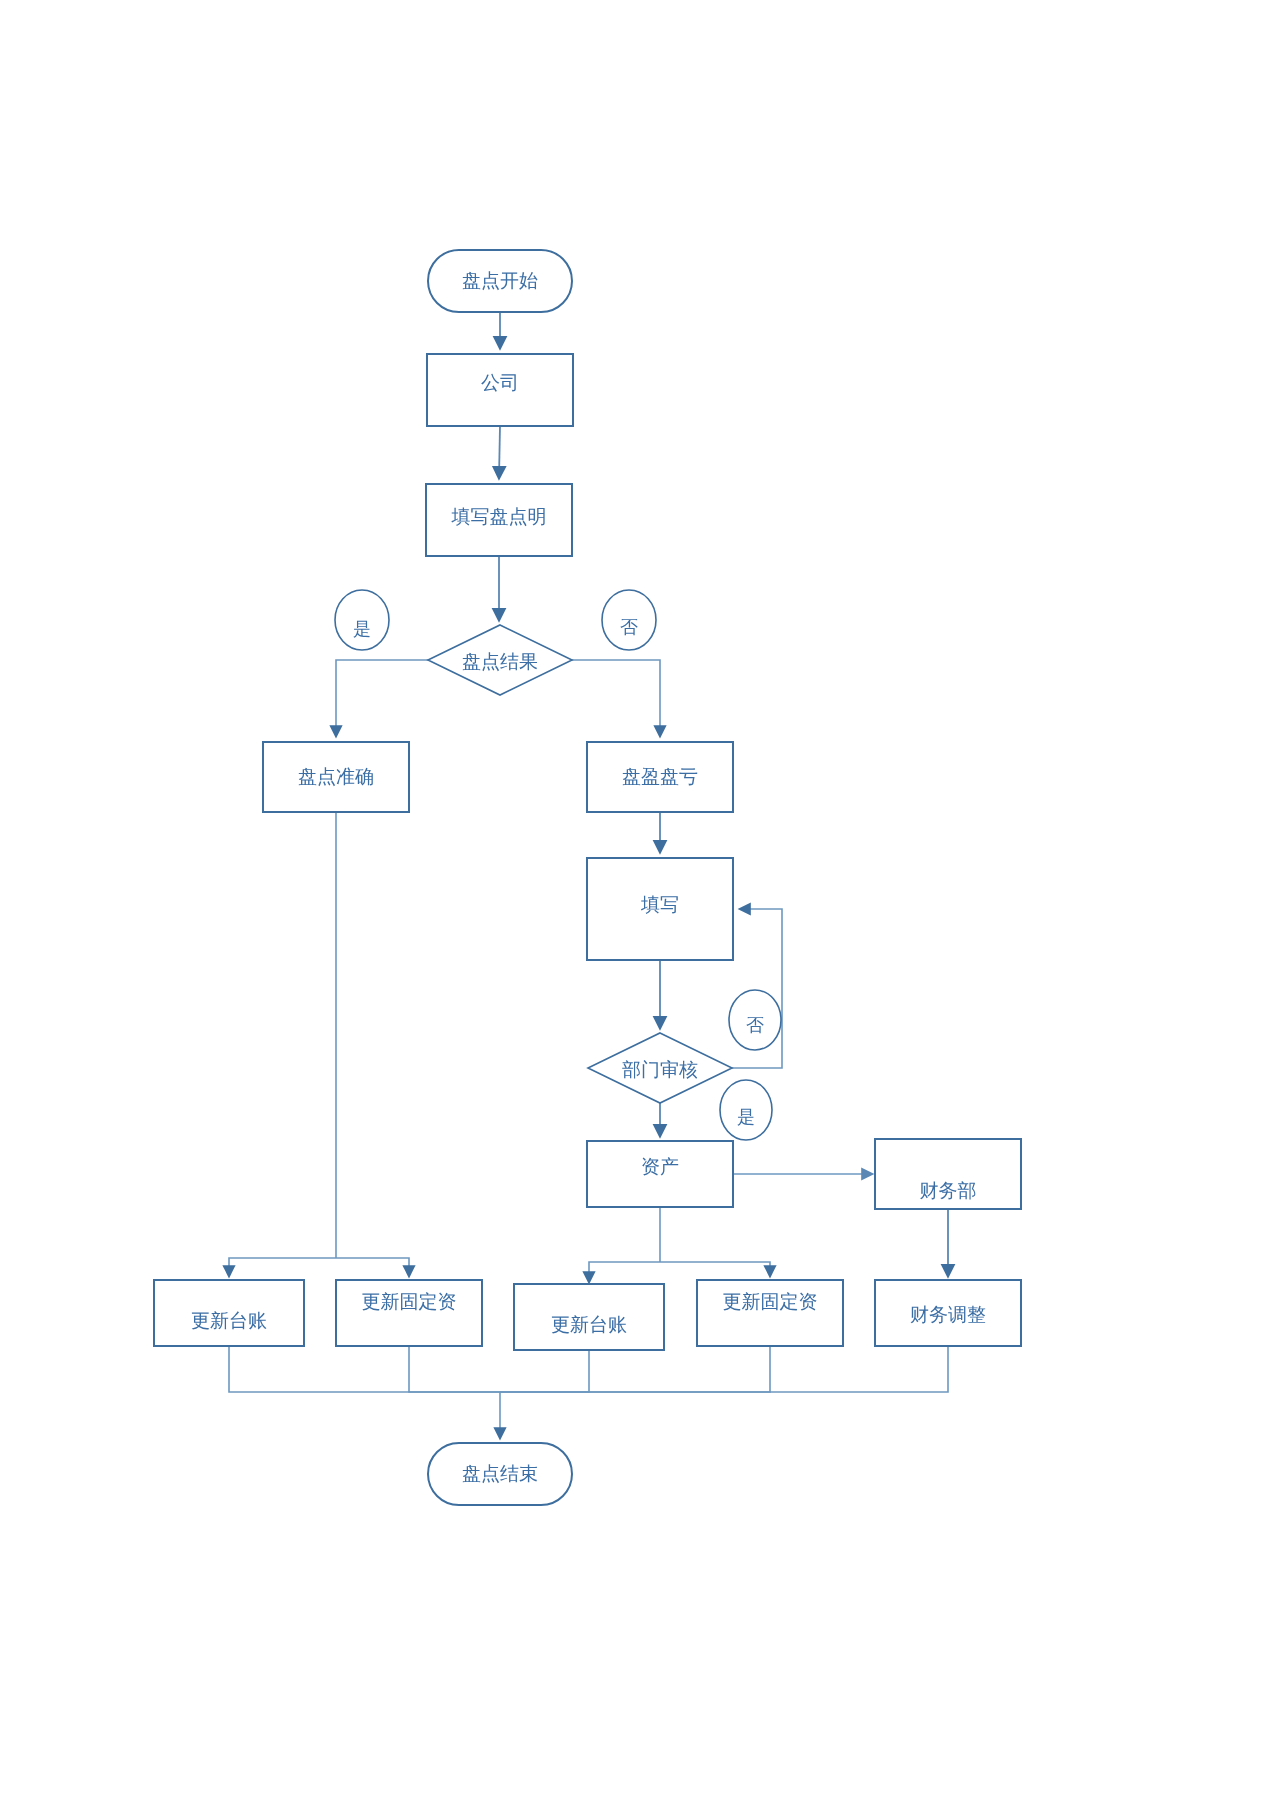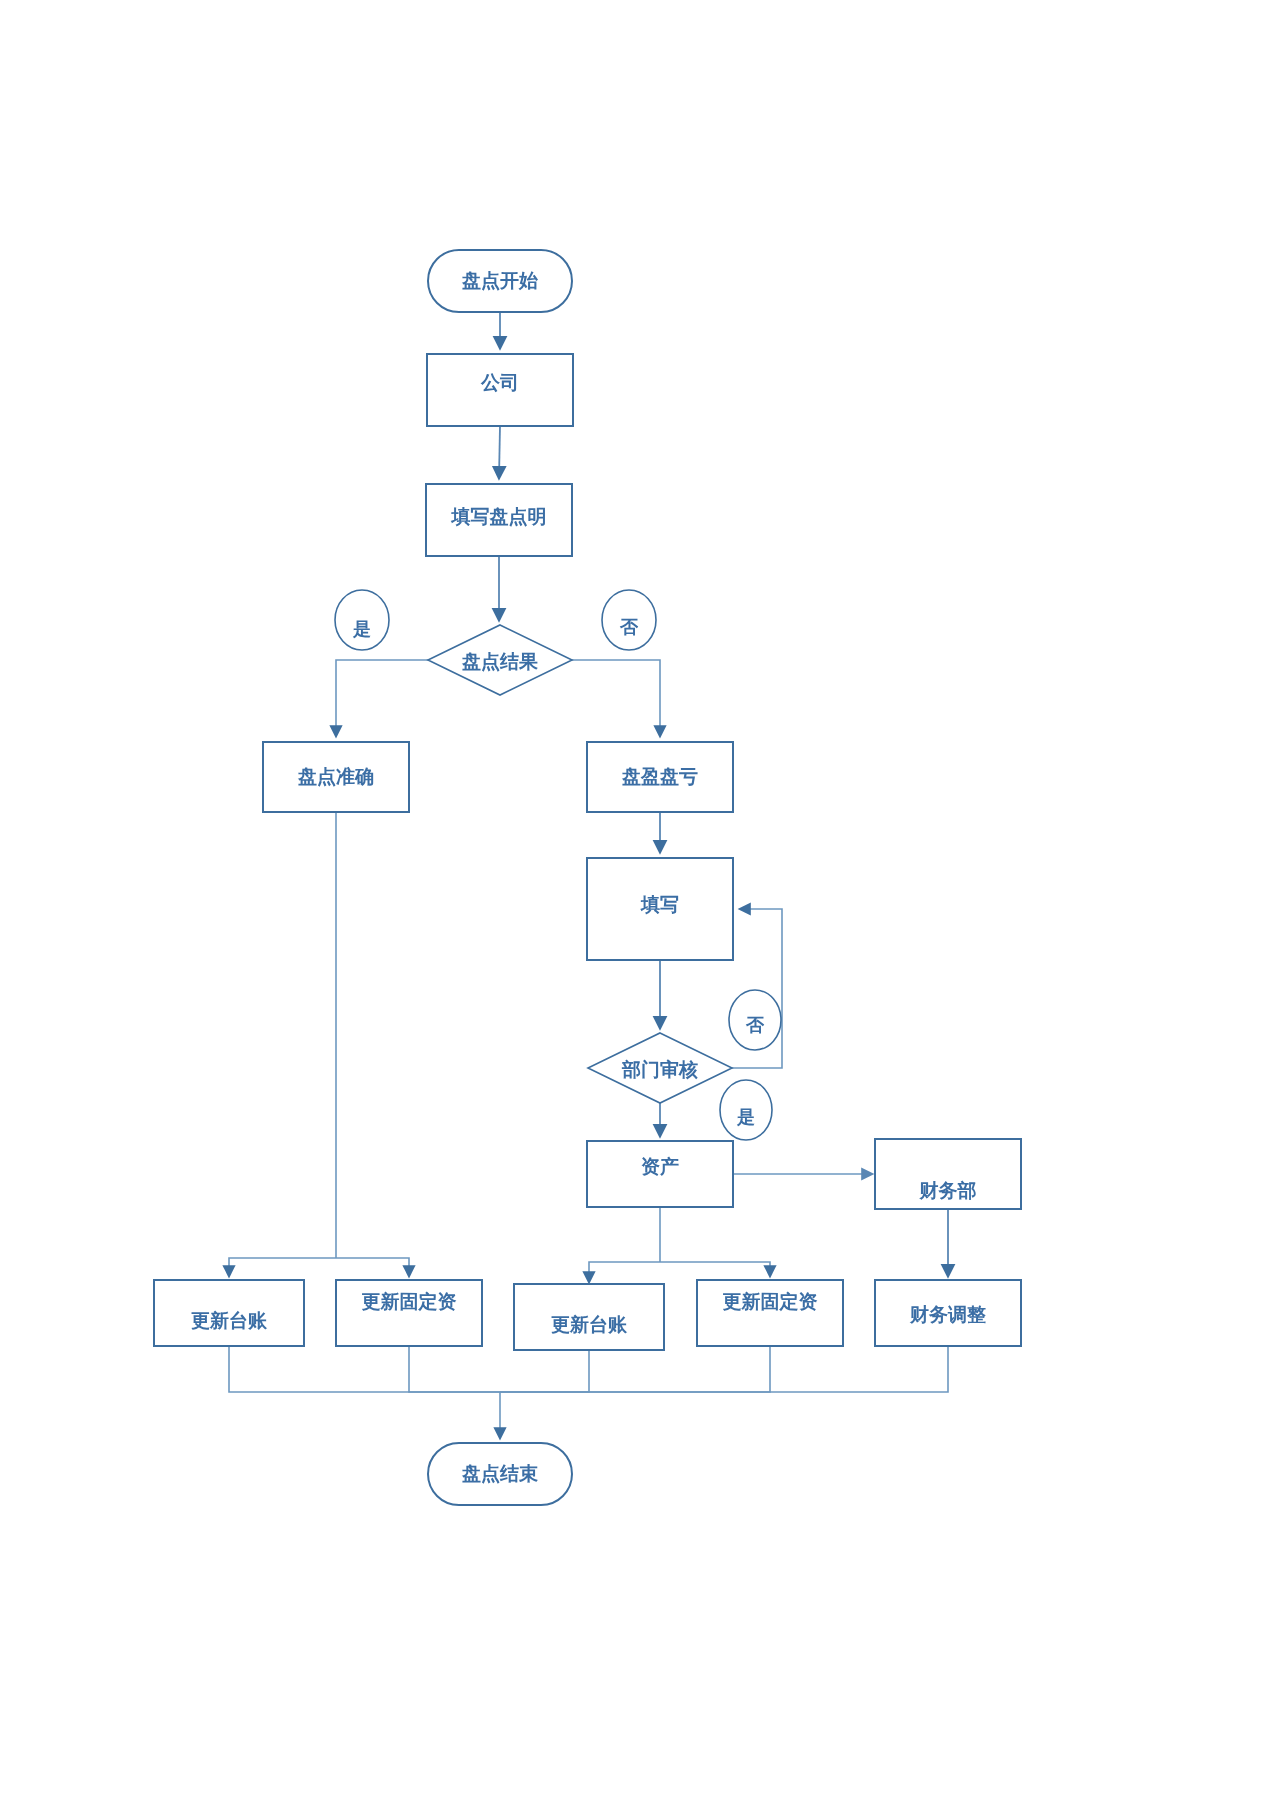--- a/index.html
+++ b/index.html
@@ -9,21 +9,20 @@
   }
   body {
     font-family: "Liberation Sans", "DejaVu Sans", sans-serif;
   }
   #canvas {
     position: relative;
     width: 1280px;
     height: 1810px;
     background: #ffffff;
     overflow: hidden;
-    font-weight: bold;
   }
   #flow-svg {
     position: absolute;
     left: 0;
     top: 0;
     width: 1280px;
     height: 1810px;
   }
   .node-shape {
     fill: #ffffff;

